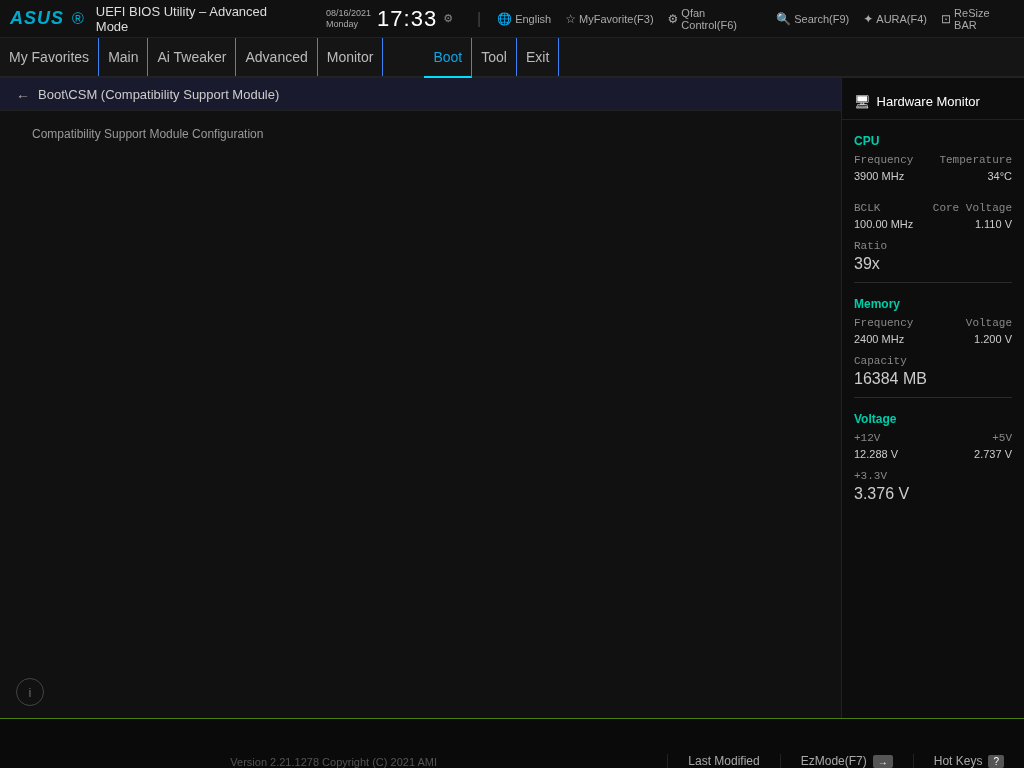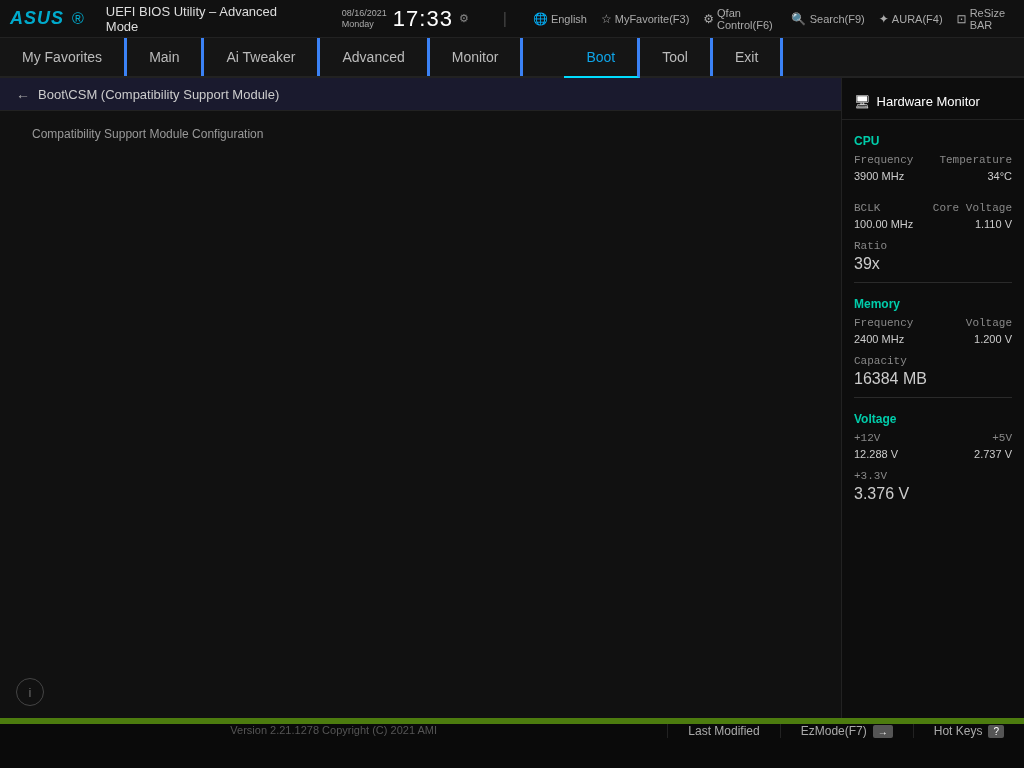--- a/index.html
+++ b/index.html
@@ -42,21 +42,21 @@
       z-index: 0;
     }
 
     
     .header {
       background: #111;
       height: 38px;
       display: flex;
       align-items: center;
       padding: 0 10px;
-      gap: 22px;
+      gap: 12px;
       border-bottom: 1px solid #222;
       position: relative;
       z-index: 10;
     }
 
     .asus-logo {
       display: flex;
       align-items: center;
       gap: 8px;
     }
@@ -134,25 +134,25 @@
       display: flex;
       align-items: stretch;
       border-bottom: 2px solid #222;
       position: relative;
       z-index: 10;
     }
 
     .nav-item {
       display: flex;
       align-items: center;
-      padding: 0 22px;
+      padding: 0 9px;
       font-size: 14px;
       color: #bbb;
       cursor: pointer;
-      border-right: 3px solid #3b82f6;
+      border-right: 1px solid #3b82f6;
       transition: background 0.1s;
     }
 
     .nav-item.active {
       color: #0ea5e9;
       border-bottom: 2px solid #00ddff;
       margin-bottom: -2px;
       margin-left: 41px;
     }
 
@@ -297,23 +297,23 @@
     .sidebar-single-value {
       padding: 1px 12px;
       color: #ccc;
       font-size: 16px;
     }
 
     
     .footer {
       height: 50px;
       background: #0a0a0a;
-      border-top: 6px solid #4d7c0f;
-      display: flex;
-      align-items: flex-start;
+      border-top: 1px solid #4d7c0f;
+      display: flex;
+      align-items: flex-end;
       position: relative;
       z-index: 10;
     }
 
     .footer-left {
       flex: 1;
       display: flex;
       align-items: center;
       padding: 0 16px;
     }

